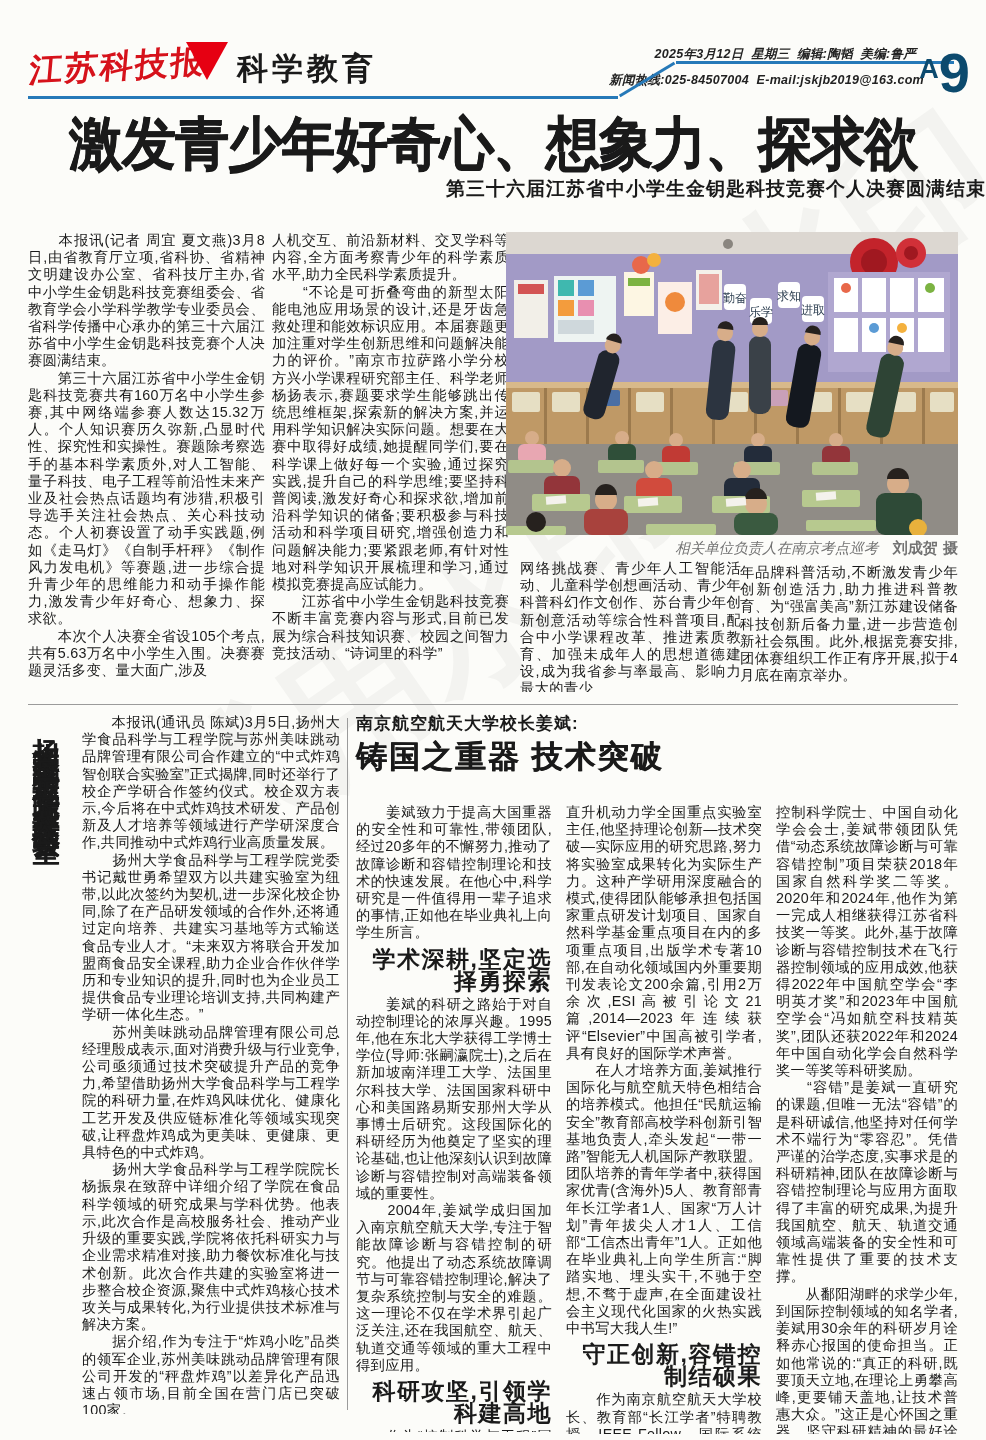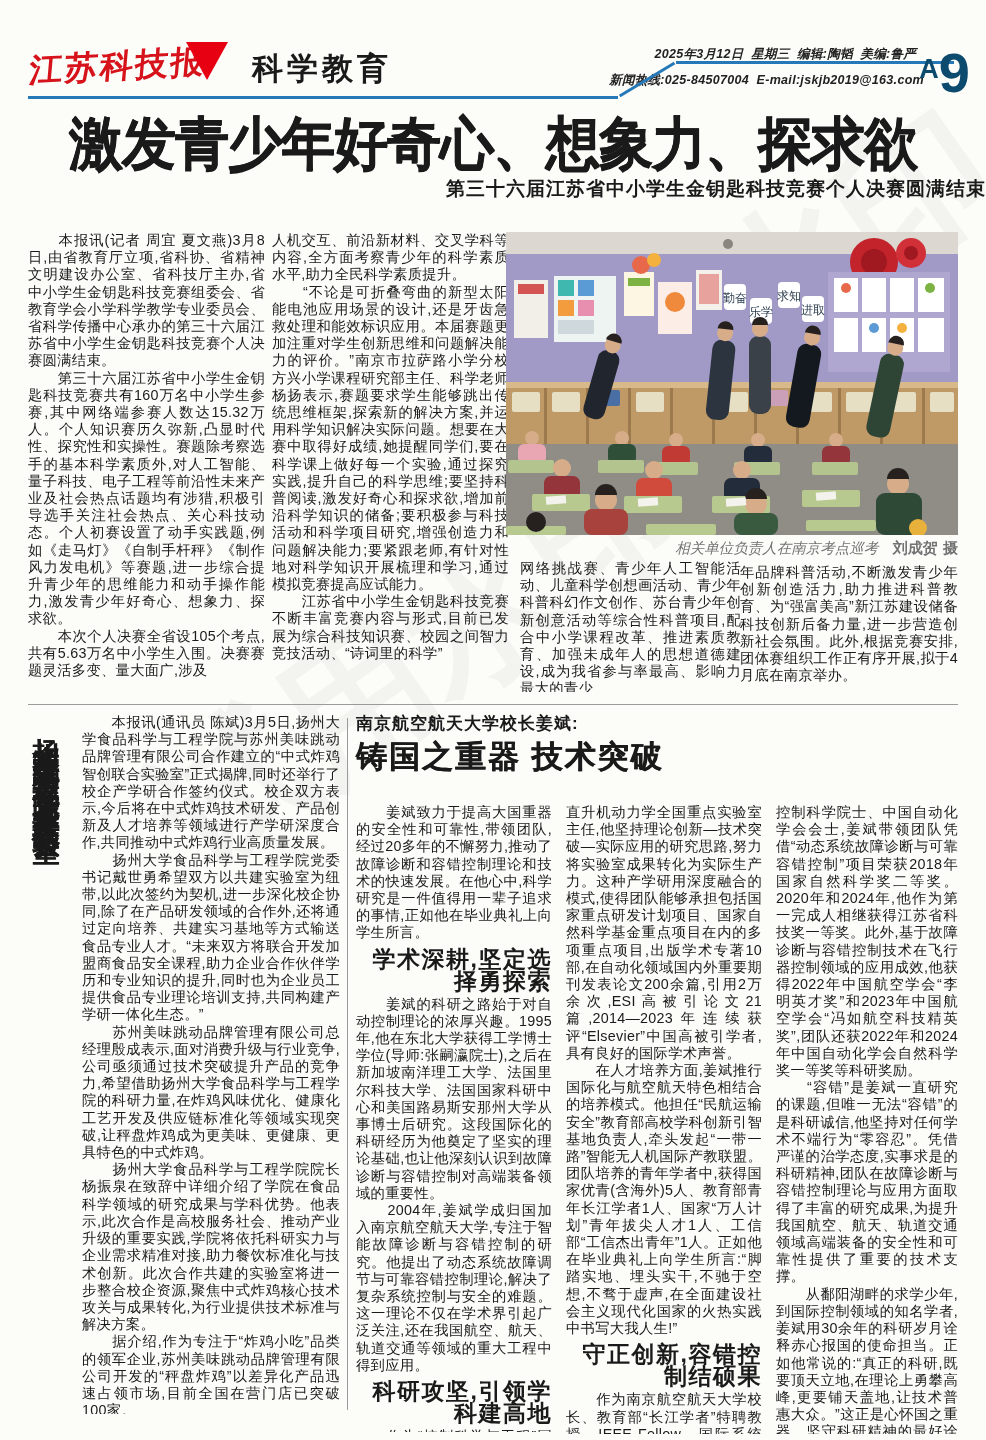--- a/index.html
+++ b/index.html
@@ -3,21 +3,21 @@
 <meta charset="utf-8">
 <style>
   html,body{margin:0;padding:0;background:#e9e9e6;}
   .page{position:relative;width:986px;height:1440px;margin:0 auto;background:#fcfcf9;overflow:hidden;
         font-family:"Liberation Sans",sans-serif;color:#1a1a1a;}
   
   .masthead{position:absolute;left:30px;top:44px;font-family:"DejaVu Serif",serif;font-weight:900;
             font-size:33px;color:#d6121b;transform:skewX(-8deg) rotate(-3deg);letter-spacing:2px;white-space:pre;}
   .tri{position:absolute;left:186px;top:42px;width:0;height:0;
        border-left:21px solid transparent;border-right:21px solid transparent;border-top:38px solid #e60012;}
-  .section-title{position:absolute;left:237px;top:48px;font-size:31px;font-weight:900;letter-spacing:4px;white-space:pre;margin-left:15px;}
+  .section-title{position:absolute;left:237px;top:48px;font-size:31px;font-weight:900;letter-spacing:4px;white-space:pre;}
   .hdr-small{position:absolute;font-size:12.5px;font-weight:700;color:#222;white-space:pre;letter-spacing:.3px;font-style:italic;}
   .dateline{top:46px;right:70px;}
   .hotline{top:72px;right:62px;}
   .rule-blue{position:absolute;background:#2679b8;height:2.6px;}
   .rule-left{left:28px;top:96px;width:590px;}
   .rule-diag{left:615px;top:78px;width:64px;transform:rotate(-31deg);}
   .rule-right{left:676px;top:61px;width:278px;}
   .pageno{position:absolute;right:18px;top:40px;color:#0c4a6e;font-weight:800;white-space:nowrap;}
   .pageno .a{font-size:27px;vertical-align:14px;}
   .pageno .n{font-size:56px;letter-spacing:-2px;}

